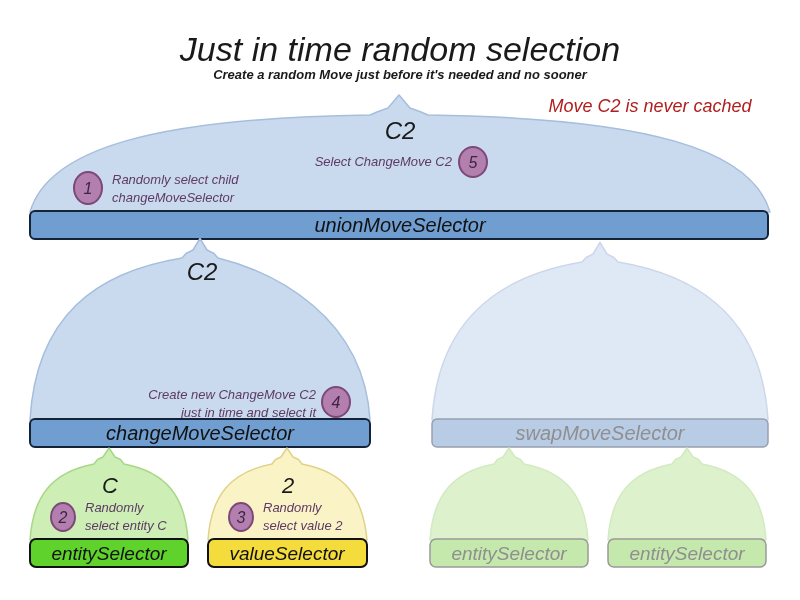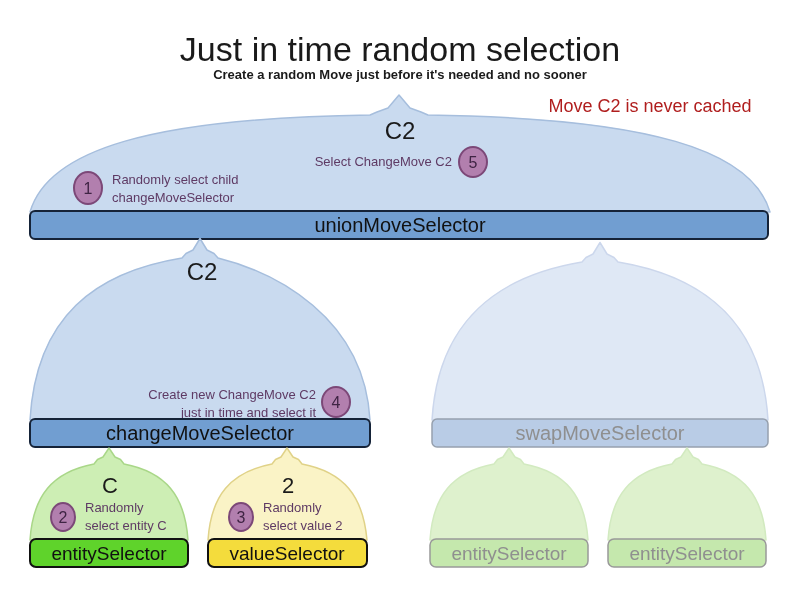--- a/index.html
+++ b/index.html
@@ -1,16 +1,16 @@
 <!DOCTYPE html>
 <html><head>
 <meta charset="utf-8">
 <style>
   html,body{margin:0;padding:0;background:#ffffff;}
-  .stage{width:800px;height:600px;position:relative;background:#ffffff;overflow:hidden;}
+  .stage{width:800px;height:600px;position:relative;background:#ffffff;overflow:hidden;font-style:italic;}
   svg{display:block;}
   text{font-family:"Liberation Sans","DejaVu Sans",sans-serif;}
   .title{font-size:34px;fill:#1a1a1a;}
   .subtitle{font-size:13px;font-weight:bold;fill:#1a1a1a;}
   .note{font-size:18px;fill:#b01e1e;}
   .dome-blue{stroke:#a6bedd;stroke-width:1.5;stroke-linejoin:round;}
   .dome-faded-blue{stroke:#ccd7ec;stroke-width:1.5;stroke-linejoin:round;}
   .dome-green{stroke:#a9d788;stroke-width:1.5;stroke-linejoin:round;}
   .dome-yellow{stroke:#e0d288;stroke-width:1.5;stroke-linejoin:round;}
   .dome-faded-green{stroke:#d2eac0;stroke-width:1.5;stroke-linejoin:round;}

